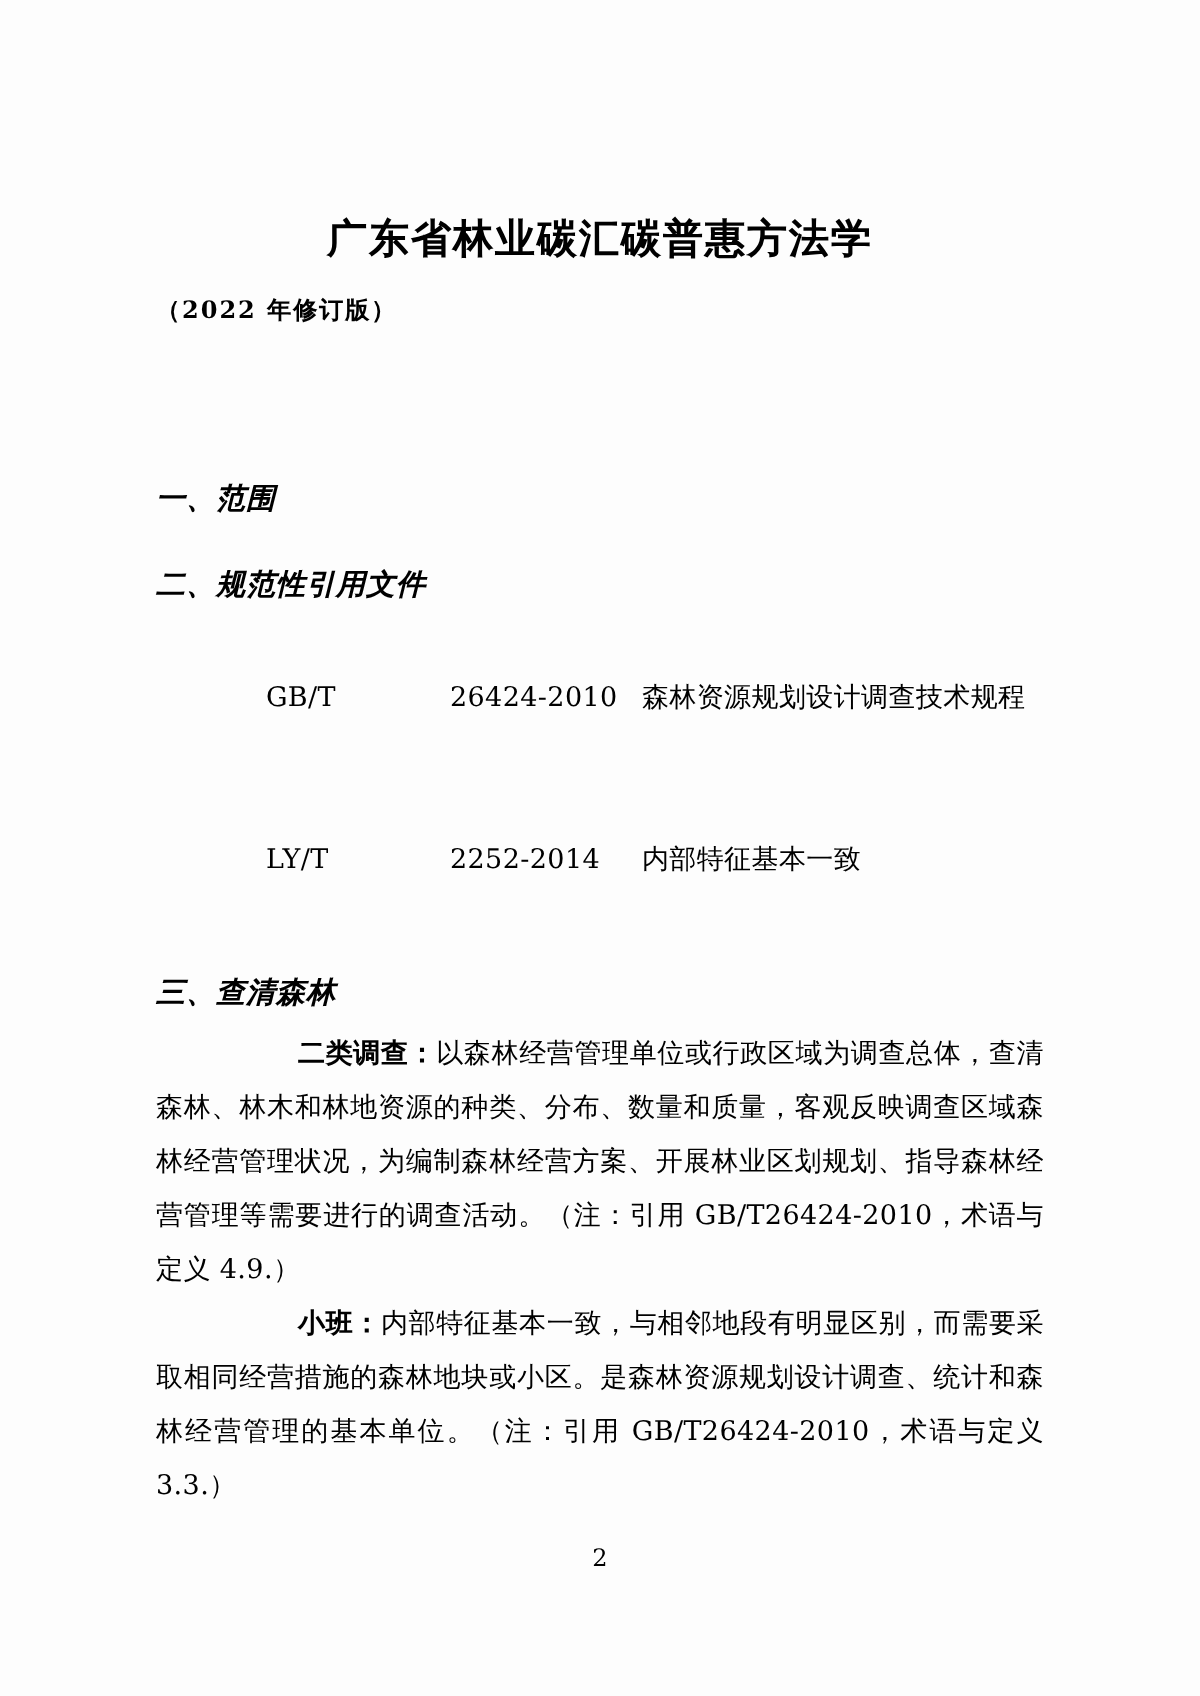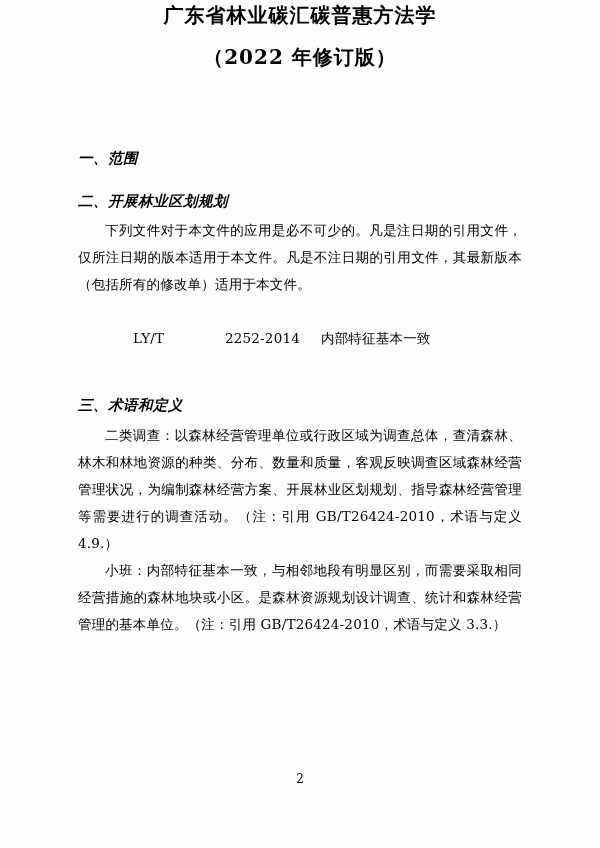--- a/index.html
+++ b/index.html
@@ -21,25 +21,25 @@
     box-sizing: border-box;
     padding: 0 78px;
     background: #fdfdfd;
   }
   .doc-title {
     text-align: center;
     font-size: 20px;
     font-weight: bold;
     letter-spacing: 1px;
     margin: 0;
+    padding-top: 104px;
     line-height: 1.5;
   }
   .doc-subtitle {
-    text-align: center;
-    font-size: 20px;
+    font-size: 12px;
     font-weight: bold;
     letter-spacing: 1px;
     margin: 0;
     padding-top: 12px;
     line-height: 1.5;
   }
   .body-block {
     padding-top: 60px;
   }
   .section-heading {
@@ -71,21 +71,22 @@
   }
   .ref-code {
     display: inline-block;
     width: 92px;
   }
   .ref-num {
     display: inline-block;
     width: 96px;
   }
   .term {
-    font-weight: normal;
+    font-weight: bold;
+    margin-left: 44px;
   }
   .page-number {
     position: absolute;
     left: 0;
     right: 0;
     bottom: 62px;
     text-align: center;
     font-size: 12px;
     font-family: "DejaVu Serif", "Liberation Serif", serif;
   }
@@ -95,28 +96,30 @@
 
 <div class="page">
 
   <h1 class="doc-title">广东省林业碳汇碳普惠方法学</h1>
   <h2 class="doc-subtitle">（2022 年修订版）</h2>
 
   <div class="body-block">
 
     <h3 class="section-heading">一、范围</h3>
 
-    <h3 class="section-heading">二、开展林业区划规划</h3>
-    <p class="para">下列文件对于本文件的应用是必不可少的。凡是注日期的引用文件，仅所注日期的版本适用于本文件。凡是不注日期的引用文件，其最新版本（包括所有的修改单）适用于本文件。</p>
+    <h3 class="section-heading">二、规范性引用文件</h3>
 
+    <div class="ref-row">
+      <span class="ref-code">GB/T</span><span class="ref-num">26424-2010</span><span>森林资源规划设计调查技术规程</span>
+    </div>
     <div class="ref-row">
       <span class="ref-code">LY/T</span><span class="ref-num">2252-2014</span><span>内部特征基本一致</span>
     </div>
 
-    <h3 class="section-heading">三、术语和定义</h3>
+    <h3 class="section-heading">三、查清森林</h3>
 
     <p class="para"><span class="term">二类调查：</span><span>以森林经营管理单位或行政区域为调查总体，查清森林、林木和林地资源的种类、分布、数量和质量，客观反映调查区域森林经营管理状况，为编制森林经营方案、开展林业区划规划、指导森林经营管理等需要进行的调查活动。（注：引用 GB/T26424-2010，术语与定义 4.9.）</span></p>
 
     <p class="para"><span class="term">小班：</span><span>内部特征基本一致，与相邻地段有明显区别，而需要采取相同经营措施的森林地块或小区。是森林资源规划设计调查、统计和森林经营管理的基本单位。（注：引用 GB/T26424-2010，术语与定义 3.3.）</span></p>
 
   </div>
 
   <div class="page-number">2</div>
 
 </div>

